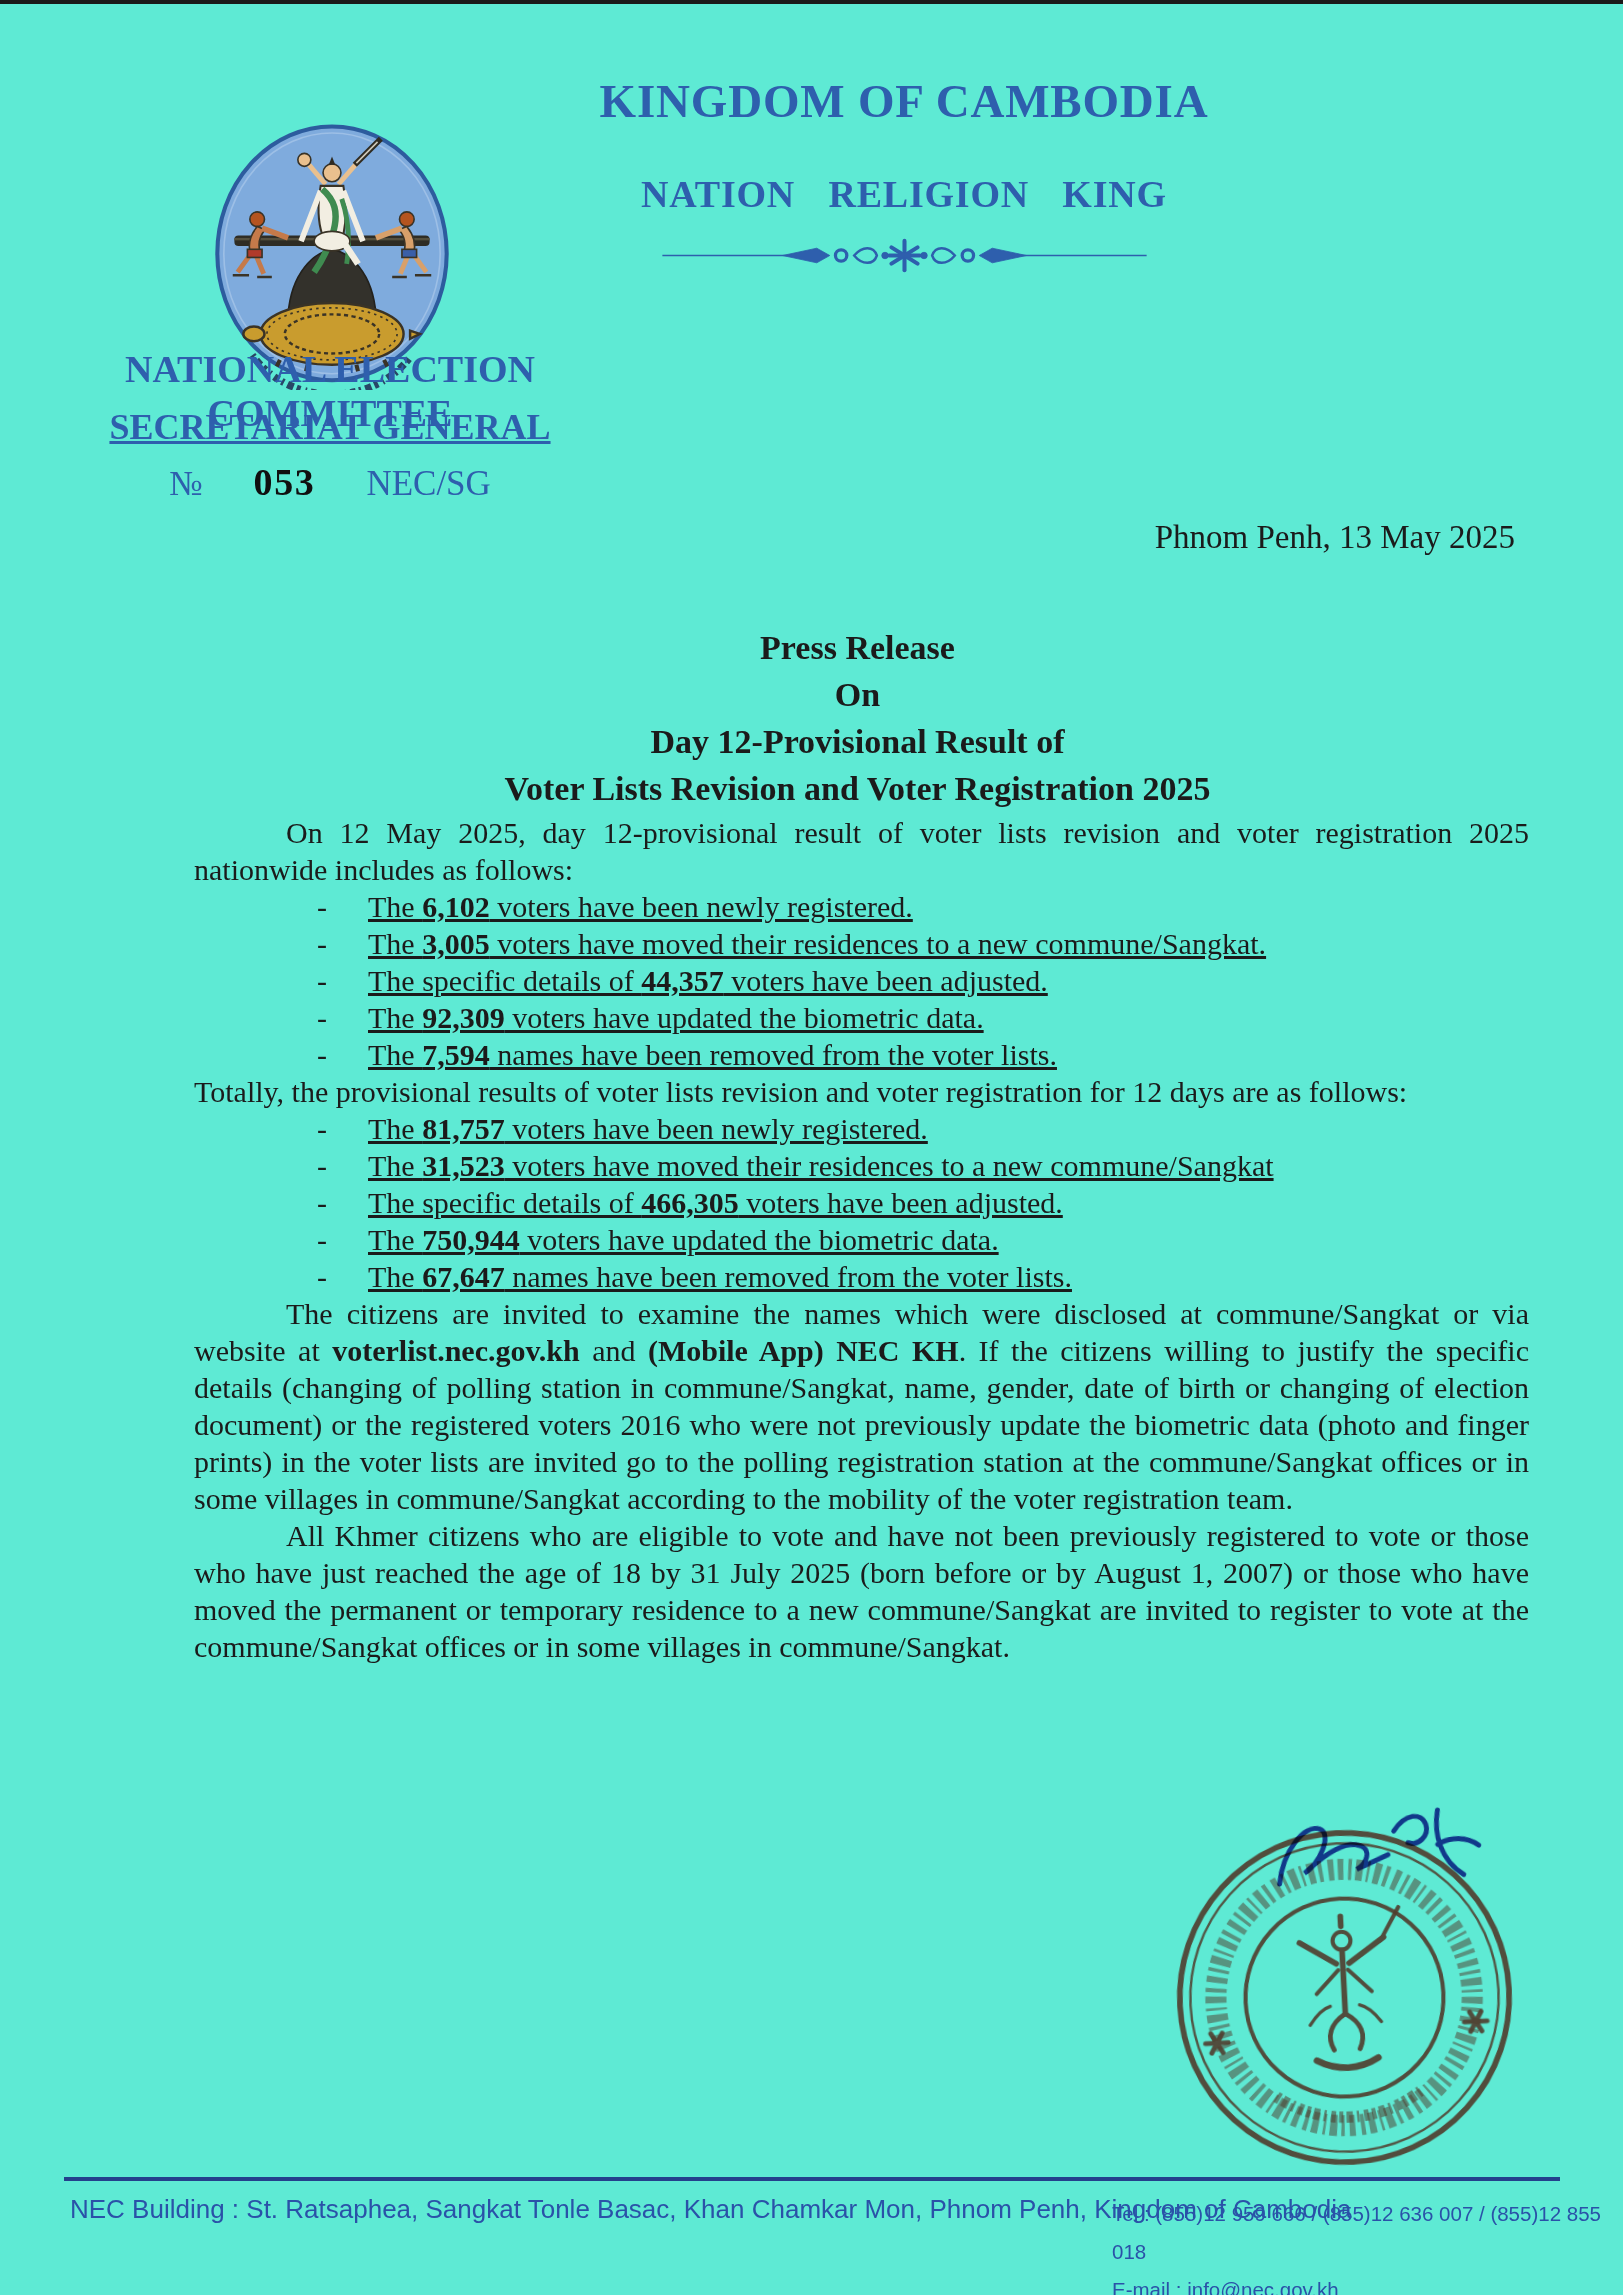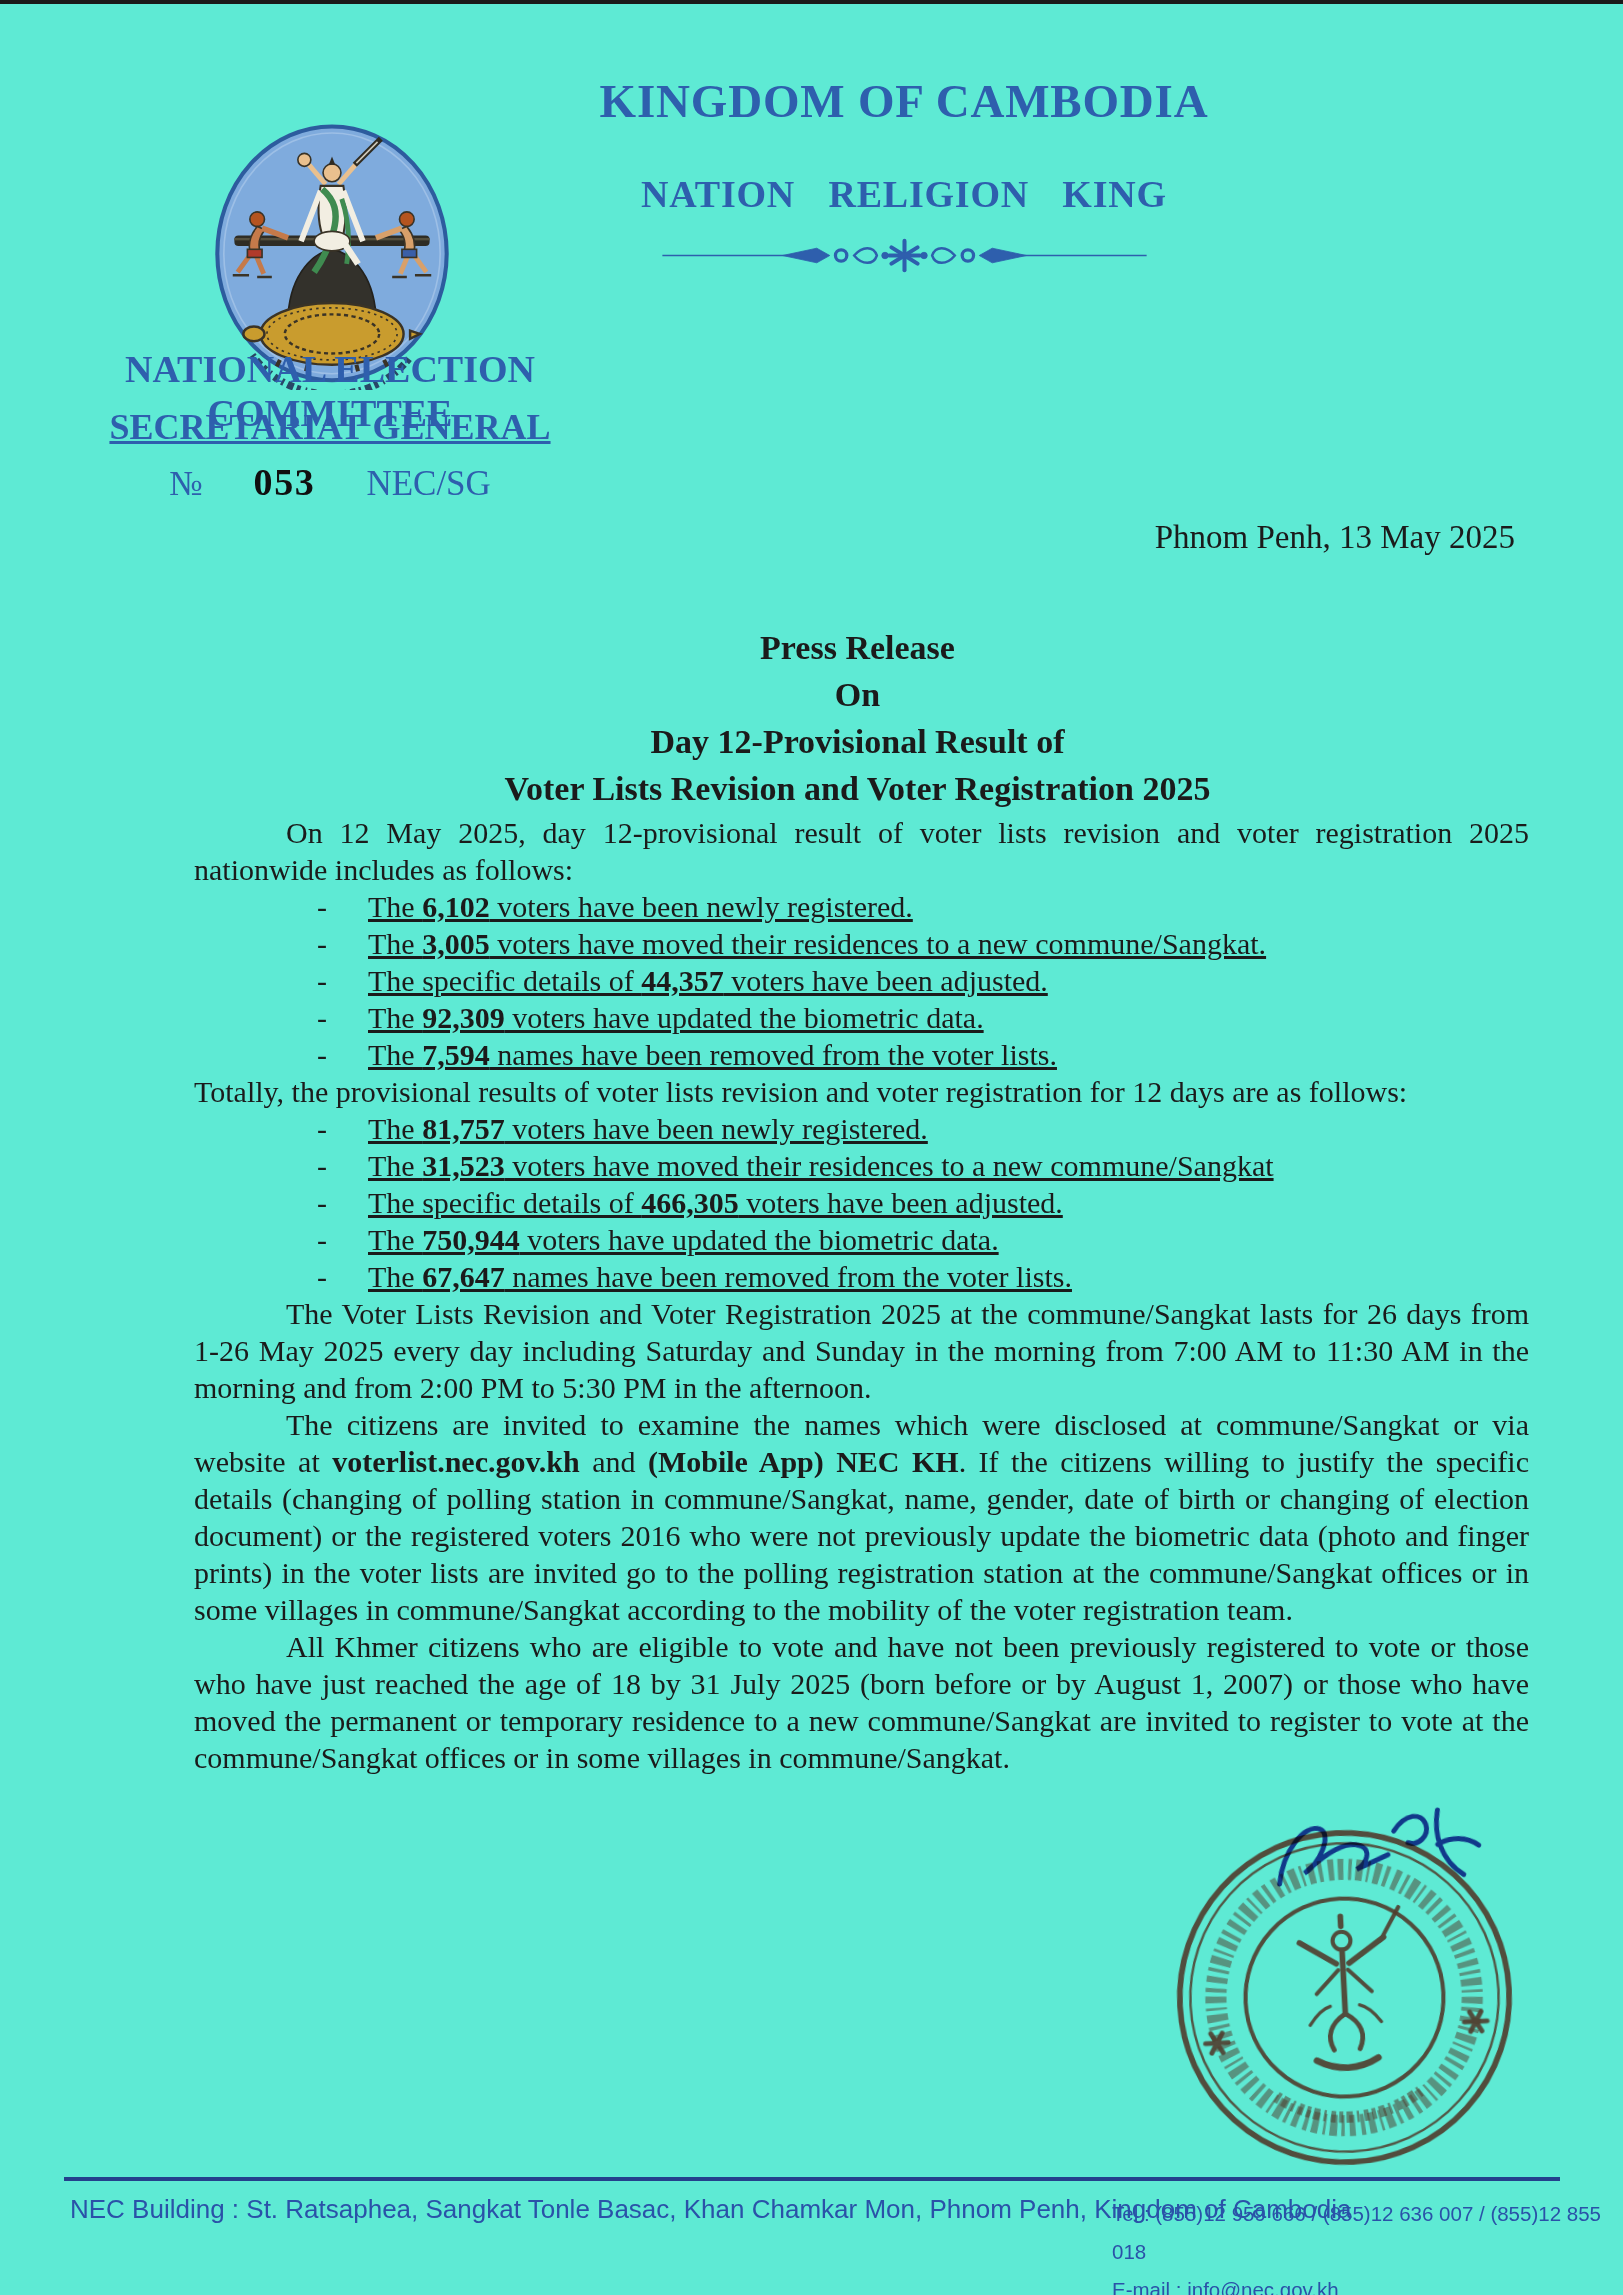--- a/index.html
+++ b/index.html
@@ -170,21 +170,20 @@
     <p class="noindent">Totally, the provisional results of voter lists revision and voter registration for 12 days are as follows:</p>
 
     <ul>
       <li><span class="dash">-</span><span>The </span><b>81,757</b><span> voters have been newly registered.</span></li>
       <li><span class="dash">-</span><span>The </span><b>31,523</b><span> voters have moved their residences to a new commune/Sangkat</span></li>
       <li><span class="dash">-</span><span>The specific details of </span><b>466,305</b><span> voters have been adjusted.</span></li>
       <li><span class="dash">-</span><span>The </span><b>750,944</b><span> voters have updated the biometric data.</span></li>
       <li><span class="dash">-</span><span>The </span><b>67,647</b><span> names have been removed from the voter lists.</span></li>
     </ul>
 
-    <p>The Voter Lists Revision and Voter Registration 2025 at the commune/Sangkat lasts for 26 days from 1-26 May 2025 every day including Saturday and Sunday in the morning from 7:00 AM to 11:30 AM in the morning and from 2:00 PM to 5:30 PM in the afternoon.</p>
 
     <p class="gap-md"><span>The citizens are invited to examine the names which were disclosed at commune/Sangkat or via website at </span><b>voterlist.nec.gov.kh</b><span> and </span><b>(Mobile App) NEC KH</b><span>. If the citizens willing to justify the specific details (changing of polling station in commune/Sangkat, name, gender, date of birth or changing of election document) or the registered voters 2016 who were not previously update the biometric data (photo and finger prints) in the voter lists are invited go to the polling registration station at the commune/Sangkat offices or in some villages in commune/Sangkat according to the mobility of the voter registration team.</span></p>
 
     <p class="gap-lg">All Khmer citizens who are eligible to vote and have not been previously registered to vote or those who have just reached the age of 18 by 31 July 2025 (born before or by August 1, 2007) or those who have moved the permanent or temporary residence to a new commune/Sangkat are invited to register to vote at the commune/Sangkat offices or in some villages in commune/Sangkat.</p>
   </div>
 
   <svg class="stamp" viewBox="0 0 440 440" aria-hidden="true">
     <g fill="none" stroke="#d43225">
       <circle cx="220" cy="220" r="203" stroke-width="7" opacity="0.9"></circle>
       <circle cx="220" cy="220" r="190" stroke-width="3" opacity="0.85"></circle>

